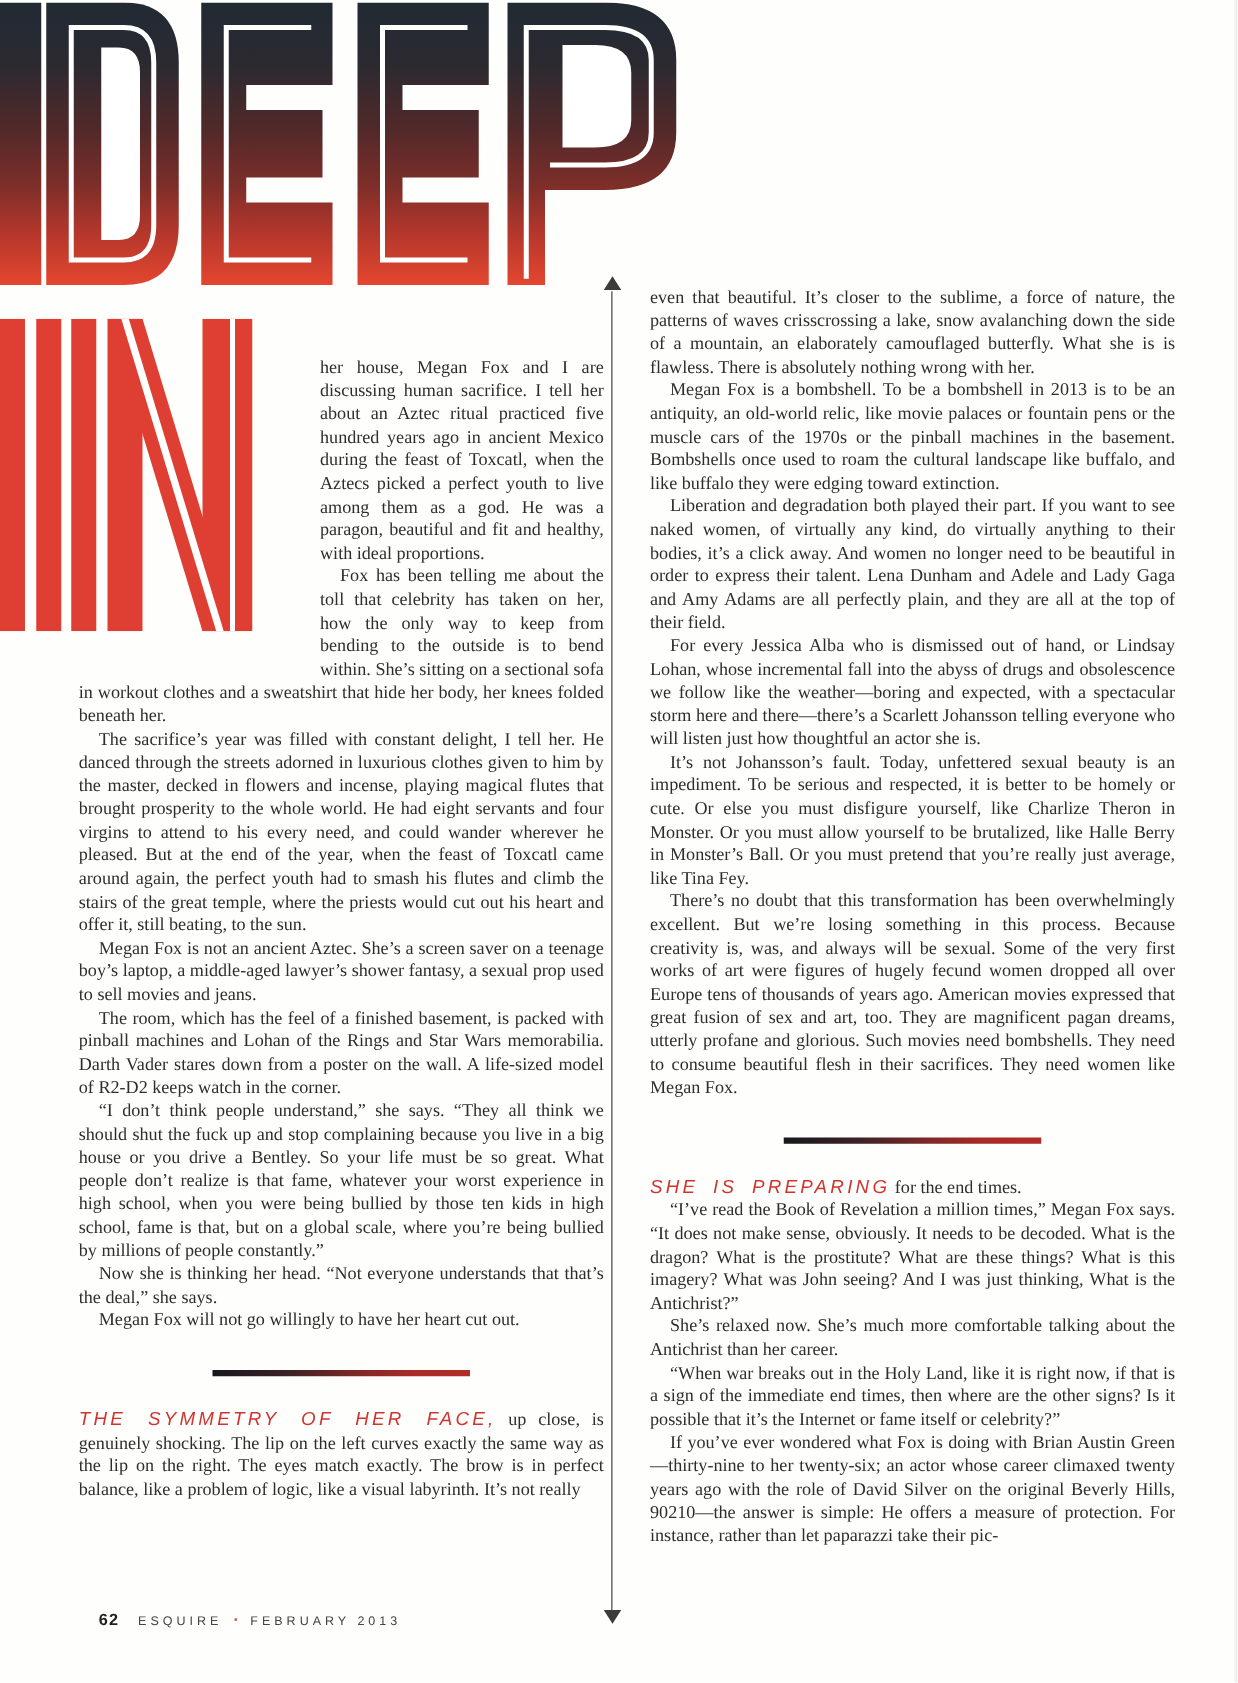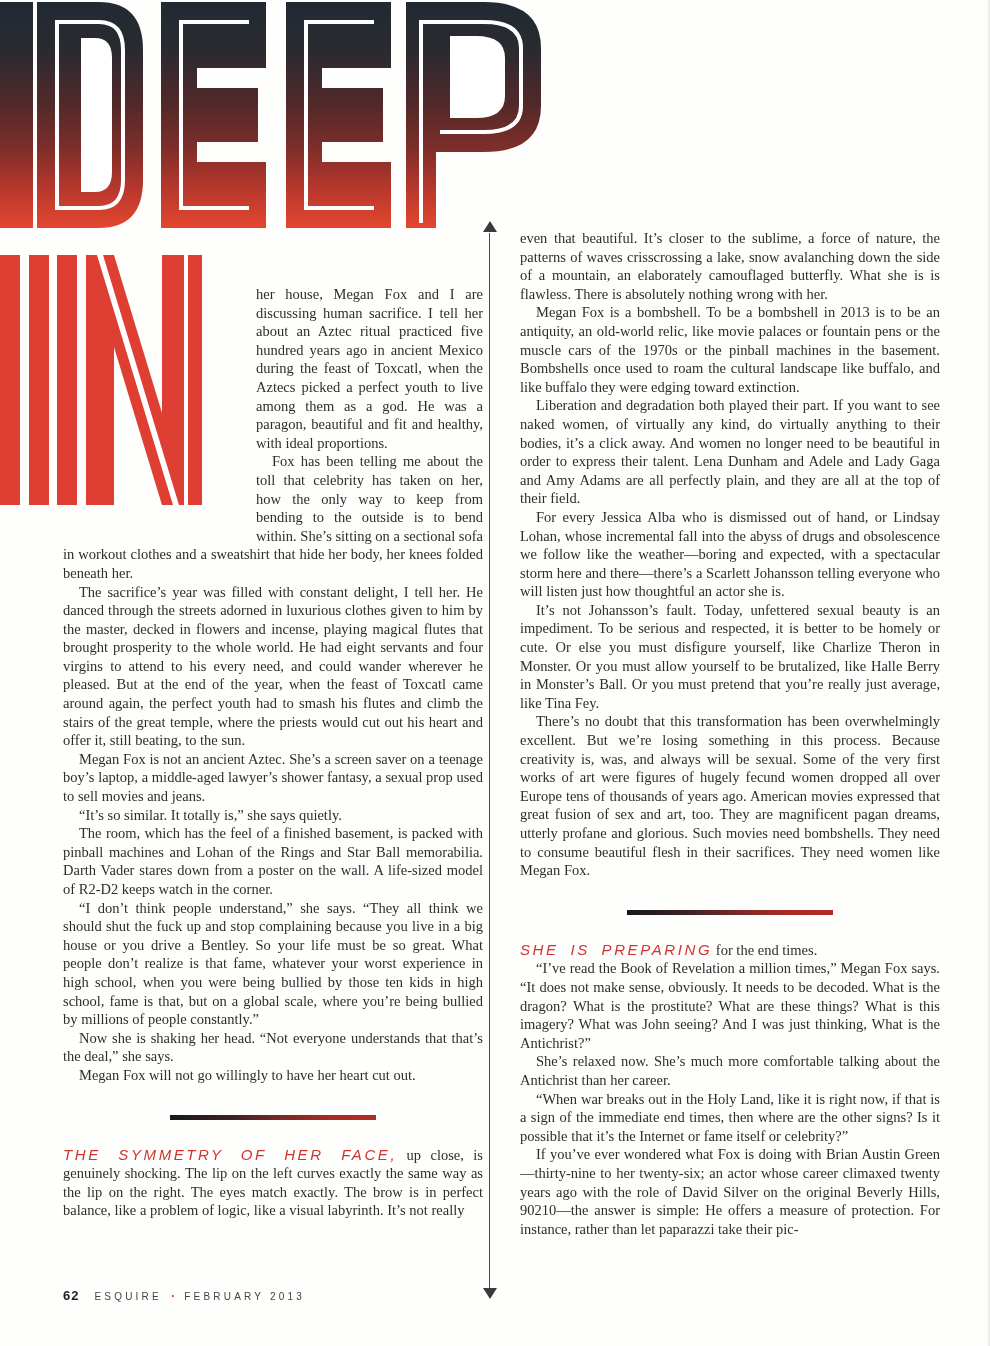--- a/index.html
+++ b/index.html
@@ -30,21 +30,21 @@
     background:linear-gradient(90deg,#16181d 0%,#3d2226 30%,#7c2827 55%,#ab2a26 78%,#b02c27 100%);
   }
   
   .vrule{position:absolute;left:489px;top:233px;width:1px;height:1055px;background:#4a4a4a;}
   .arrow-up{position:absolute;left:483px;top:221px;width:0;height:0;
     border-left:7px solid transparent;border-right:7px solid transparent;border-bottom:11px solid #3b3b3b;}
   .arrow-down{position:absolute;left:483px;top:1288px;width:0;height:0;
     border-left:7px solid transparent;border-right:7px solid transparent;border-top:11px solid #3b3b3b;}
   
   .footer{
-    position:absolute;left:63px;top:1288px;display:flex;align-items:baseline;gap:15px;
+    position:absolute;left:79px;top:1288px;display:flex;align-items:baseline;gap:15px;
     font-family:"Liberation Sans", sans-serif;color:#434343;
   }
   .footer .pageno{font-weight:bold;color:#1f1f1f;font-size:13px;letter-spacing:1px;}
   .footer .mag, .footer .issue{font-size:10px;letter-spacing:3.2px;}
   .footer .dot{color:#c0512f;font-weight:bold;font-size:13px;margin:0 -6px;}
 </style>
 </head>
 <body>
 
 <svg class="hl1" width="545" height="230" viewBox="0 0 545 230" role="img" aria-label="DEEP">
@@ -102,24 +102,23 @@
 <div class="arrow-up"></div>
 <div class="vrule"></div>
 <div class="arrow-down"></div>
 
 <div class="col col-left">
   <div class="in-spacer"></div>
 <p class="flush"><span>her house, Megan Fox and I are discussing human sacrifice. I tell her about an Aztec ritual practiced five hundred years ago in ancient Mexico during the feast of Toxcatl, when the Aztecs picked a perfect youth to live among them as a god. He was a paragon, beautiful and fit and healthy, with ideal proportions.</span></p>
     <p><span>Fox has been telling me about the toll that celebrity has taken on her, how the only way to keep from bending to the outside is to bend within. She’s sitting on a sectional sofa in workout clothes and a sweatshirt that hide her body, her knees folded beneath her.</span></p>
     <p><span>The sacrifice’s year was filled with constant delight, I tell her. He danced through the streets adorned in luxurious clothes given to him by the master, decked in flowers and incense, playing magical flutes that brought prosperity to the whole world. He had eight servants and four virgins to attend to his every need, and could wander wherever he pleased. But at the end of the year, when the feast of Toxcatl came around again, the perfect youth had to smash his flutes and climb the stairs of the great temple, where the priests would cut out his heart and offer it, still beating, to the sun.</span></p>
     <p><span>Megan Fox is not an ancient Aztec. She’s a screen saver on a teenage boy’s laptop, a middle-aged lawyer’s shower fantasy, a sexual prop used to sell movies and jeans.</span></p>
-    <p><span>“It’s so similar. It totally is,” she says quietly.</span></p>
-    <p><span>The room, which has the feel of a finished basement, is packed with pinball machines and </span><span class="italic">Lohan of the Rings</span><span> and </span><span class="italic">Star Ball</span><span> memorabilia. Darth Vader stares down from a poster on the wall. A life-sized model of R2-D2 keeps watch in the corner.</span></p>
+    <p><span>The room, which has the feel of a finished basement, is packed with pinball machines and </span><span class="italic">Lohan of the Rings</span><span> and </span><span class="italic">Star Wars</span><span> memorabilia. Darth Vader stares down from a poster on the wall. A life-sized model of R2-D2 keeps watch in the corner.</span></p>
     <p><span>“I don’t think people understand,” she says. “They all think we should shut the fuck up and stop complaining because you live in a big house or you drive a Bentley. So your life must be so great. What people don’t realize is that fame, whatever your worst experience in high school, when you were being bullied by those ten kids in high school, fame is that, but on a global scale, where you’re being bullied by millions of people constantly.”</span></p>
-    <p><span>Now she is shaking her head. “Not everyone understands that that’s the deal,” she says.</span></p>
+    <p><span>Now she is thinking her head. “Not everyone understands that that’s the deal,” she says.</span></p>
     <p><span>Megan Fox will not go willingly to have her heart cut out.</span></p>
     <div class="divider"></div>
     <p class="flush"><span class="lead">THE SYMMETRY OF HER FACE,</span><span> up close, is genuinely shocking. The lip on the left curves exactly the same way as the lip on the right. The eyes match exactly. The brow is in perfect balance, like a problem of logic, like a visual labyrinth. It’s not really</span></p>
   </div>
 
 <div class="col col-right">
     <p class="flush"><span>even that beautiful. It’s closer to the sublime, a force of nature, the patterns of waves crisscrossing a lake, snow avalanching down the side of a mountain, an elaborately camouflaged butterfly. What she is is flawless. There is absolutely nothing wrong with her.</span></p>
     <p><span>Megan Fox is a bombshell. To be a bombshell in 2013 is to be an antiquity, an old-world relic, like movie palaces or fountain pens or the muscle cars of the 1970s or the pinball machines in the basement. Bombshells once used to roam the cultural landscape like buffalo, and like buffalo they were edging toward extinction.</span></p>
     <p><span>Liberation and degradation both played their part. If you want to see naked women, of virtually any kind, do virtually anything to their bodies, it’s a click away. And women no longer need to be beautiful in order to express their talent. Lena Dunham and Adele and Lady Gaga and Amy Adams are all perfectly plain, and they are all at the top of their field.</span></p>
     <p><span>For every Jessica Alba who is dismissed out of hand, or Lindsay Lohan, whose incremental fall into the abyss of drugs and obsolescence we follow like the weather—boring and expected, with a spectacular storm here and there—there’s a Scarlett Johansson telling everyone who will listen just how thoughtful an actor she is.</span></p>

